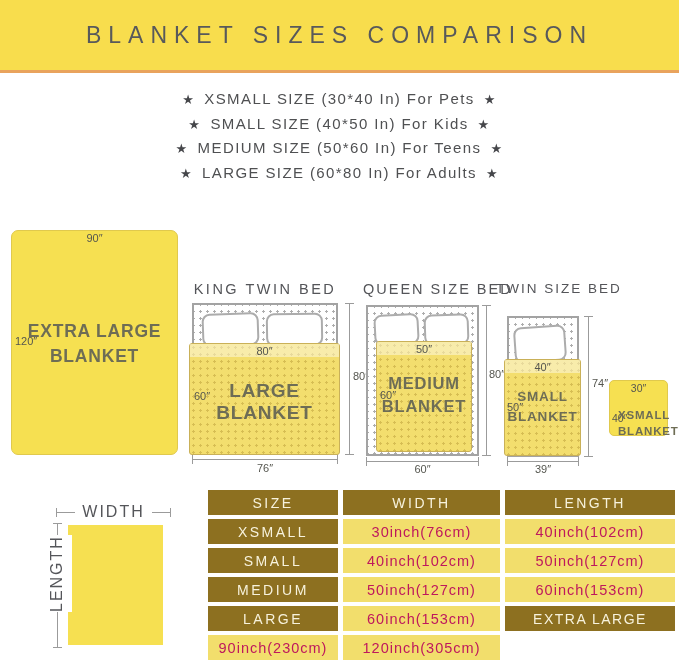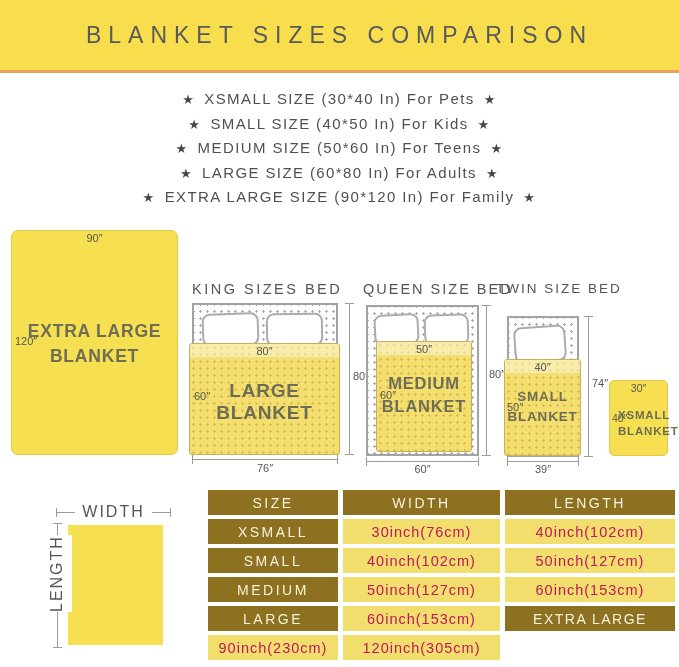--- a/index.html
+++ b/index.html
@@ -71,33 +71,32 @@
 
   <div class="banner">
     <div class="banner-title">BLANKET SIZES COMPARISON</div>
   </div>
 
   <div class="size-list">
     <div><span class="star">★</span><span>XSMALL SIZE (30*40 In) For Pets</span><span class="star">★</span></div>
     <div><span class="star">★</span><span>SMALL SIZE (40*50 In) For Kids</span><span class="star">★</span></div>
     <div><span class="star">★</span><span>MEDIUM SIZE (50*60 In) For Teens</span><span class="star">★</span></div>
     <div><span class="star">★</span><span>LARGE SIZE (60*80 In) For Adults</span><span class="star">★</span></div>
-    <div><span class="star">★</span><span>EXTRA LARGE SIZE (90*120 In) For Family</span><span class="star">★</span></div>
   </div>
 
   <div class="plain-blanket" style="left:11px;top:230px;width:167px;height:225px;">
     <div class="wlab">90″</div>
     <div class="llab" style="left:3px;top:104px;">120″</div>
     <div class="bname" style="top:88px;font-size:17.5px;line-height:25px;">
       <div>EXTRA LARGE</div>
       <div>BLANKET</div>
     </div>
   </div>
 
-  <div class="bed-title" style="left:192px;top:281px;width:146px;">KING SIZES BED</div>
+  <div class="bed-title" style="left:192px;top:281px;width:146px;">KING TWIN BED</div>
   <div class="bed" style="left:192px;top:303px;width:146px;height:152px;"></div>
   <div class="pillow" style="left:202px;top:313px;width:57px;height:33px;transform:rotate(-2deg);"></div>
   <div class="pillow" style="left:266px;top:313px;width:57px;height:33px;transform:rotate(-1deg);"></div>
   <div class="tex-blanket" style="left:189px;top:343px;width:151px;height:112px;">
     <div class="wlab">80″</div>
     <div class="llab" style="left:4px;top:46px;">60″</div>
     <div class="bname" style="top:36px;font-size:19px;">LARGE BLANKET</div>
   </div>
   <div class="dimv" style="left:349px;top:303px;height:152px;"></div>
   <div class="dim-label" style="left:353px;top:370px;">80″</div>
@@ -130,21 +129,21 @@
     <div class="bname" style="top:27px;font-size:13.5px;line-height:20px;">
       <div>SMALL</div>
       <div>BLANKET</div>
     </div>
   </div>
   <div class="dimv" style="left:588px;top:316px;height:141px;"></div>
   <div class="dim-label" style="left:592px;top:377px;">74″</div>
   <div class="dimh" style="left:507px;top:461px;width:72px;"></div>
   <div class="dim-label" style="left:507px;top:463px;width:72px;text-align:center;">39″</div>
 
-  <div class="plain-blanket" style="left:609px;top:380px;width:59px;height:76px;border-radius:5px;">
+  <div class="plain-blanket" style="left:609px;top:380px;width:59px;height:56px;border-radius:5px;">
     <div class="wlab" style="font-size:10.5px;">30″</div>
     <div class="llab" style="left:2px;top:31px;font-size:10.5px;">40″</div>
     <div class="bname" style="top:26px;font-size:11.5px;line-height:16px;padding-left:8px;">
       <div>XSMALL</div>
       <div>BLANKET</div>
     </div>
   </div>
 
   <div class="legend-swatch"></div>
   <div class="dimh legend-wline"></div>

